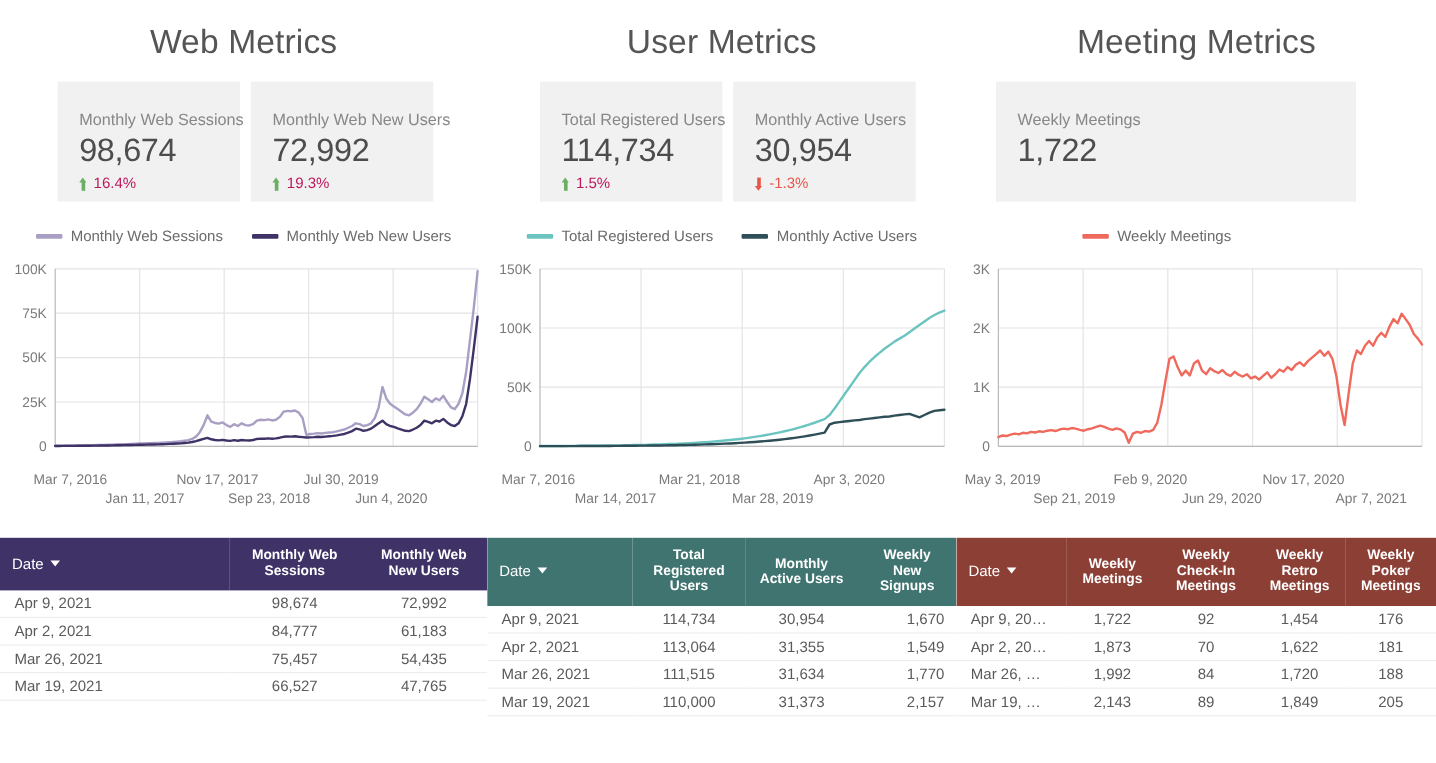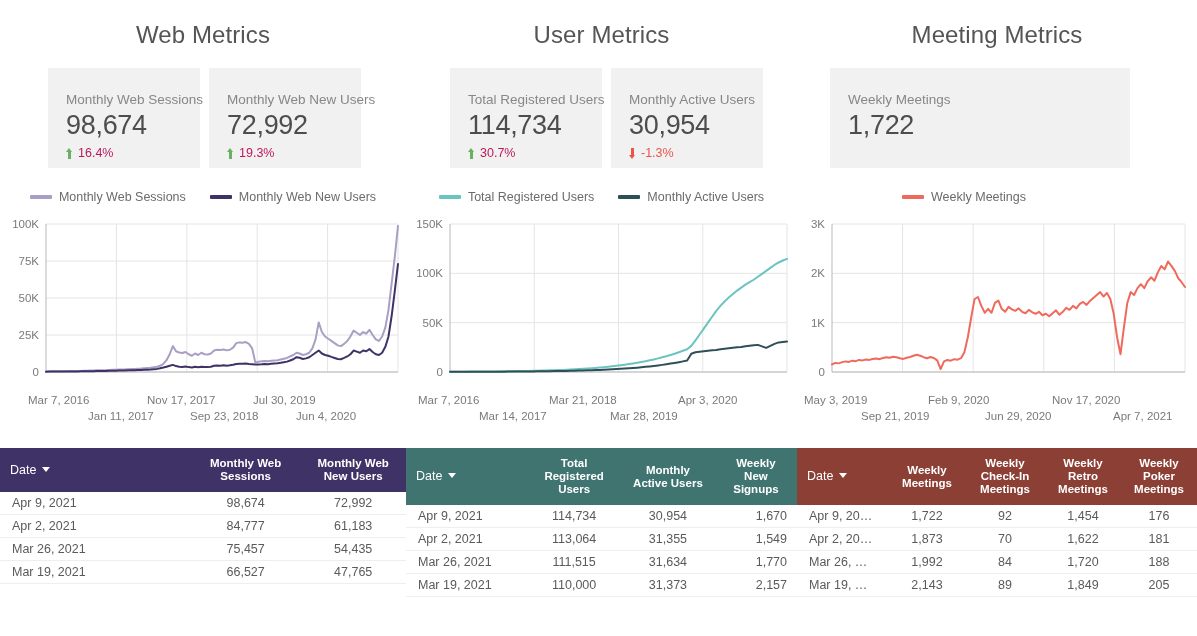--- a/index.html
+++ b/index.html
@@ -22,21 +22,21 @@
     display: flex;
     flex-direction: column;
   }
   .panel-web    { width: 406px; }
   .panel-user   { width: 391px; }
   .panel-meet   { width: 400px; }
 
   
   .panel-title {
     text-align: center;
-    font-size: 24px;
+    font-size: 28px;
     color: #555555;
     font-weight: 400;
     margin-top: 22px;
     height: 26px;
     line-height: 26px;
     letter-spacing: 0.1px;
   }
 
   
   .kpi-row {
@@ -326,21 +326,21 @@
 
   <div class="panel panel-user">
     <div class="panel-title">User Metrics</div>
 
     <div class="kpi-row">
       <div class="kpi-card kpi-w-small">
         <div class="kpi-label">Total Registered Users</div>
         <div class="kpi-value">114,734</div>
         <div class="kpi-delta up">
           <span class="arrow up"></span>
-          <span>30.7%</span>
+          <span>1.5%</span>
         </div>
       </div>
       <div class="kpi-card kpi-w-small">
         <div class="kpi-label">Monthly Active Users</div>
         <div class="kpi-value">30,954</div>
         <div class="kpi-delta down">
           <span class="arrow down"></span>
           <span>-1.3%</span>
         </div>
       </div>

